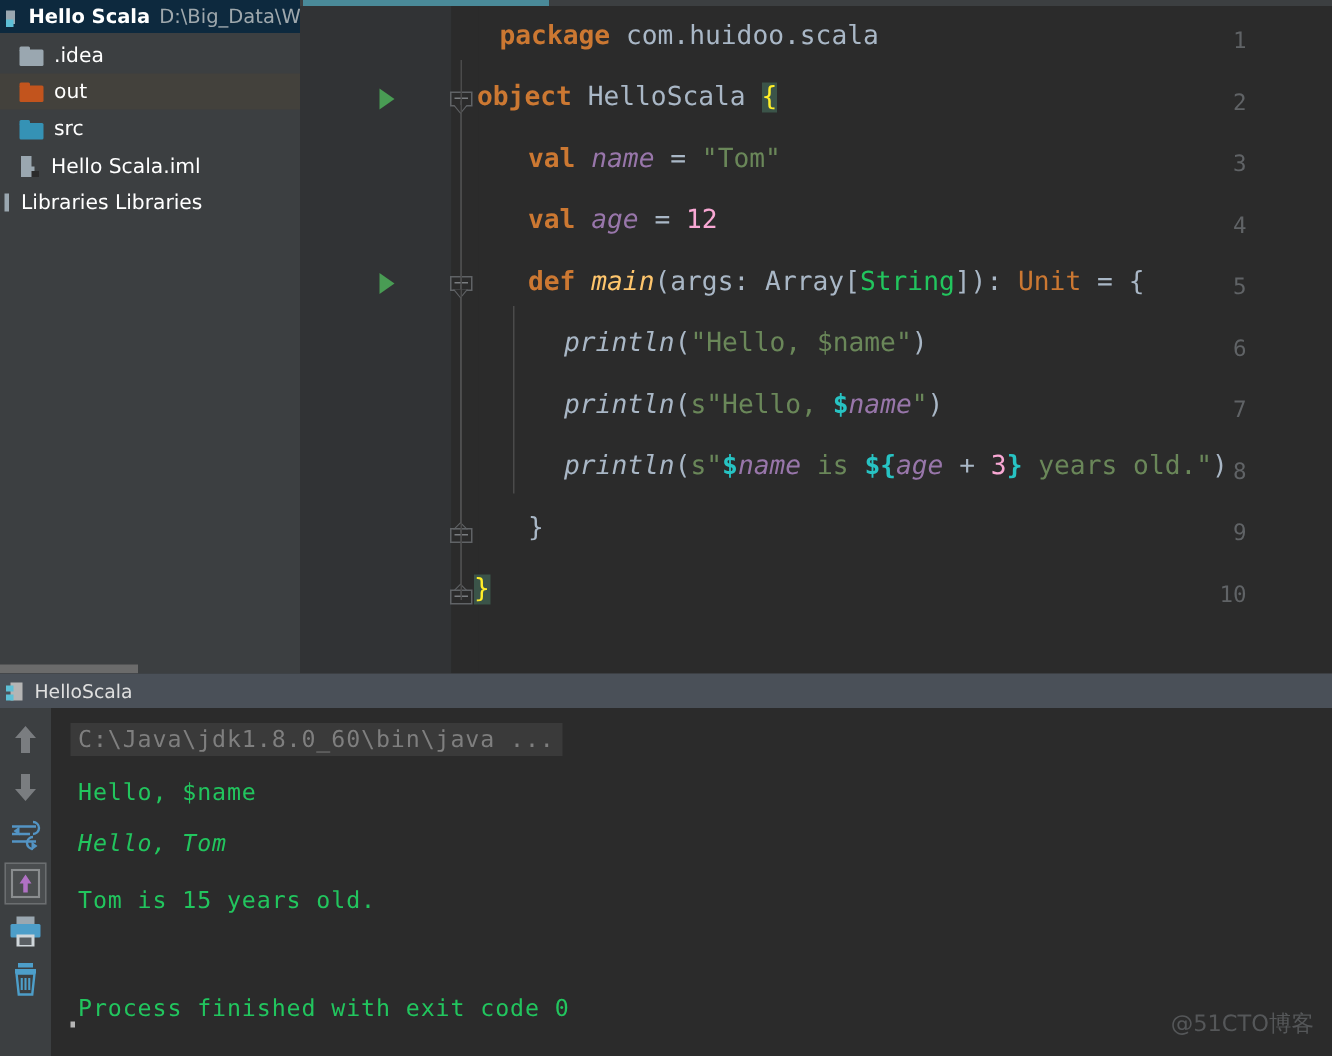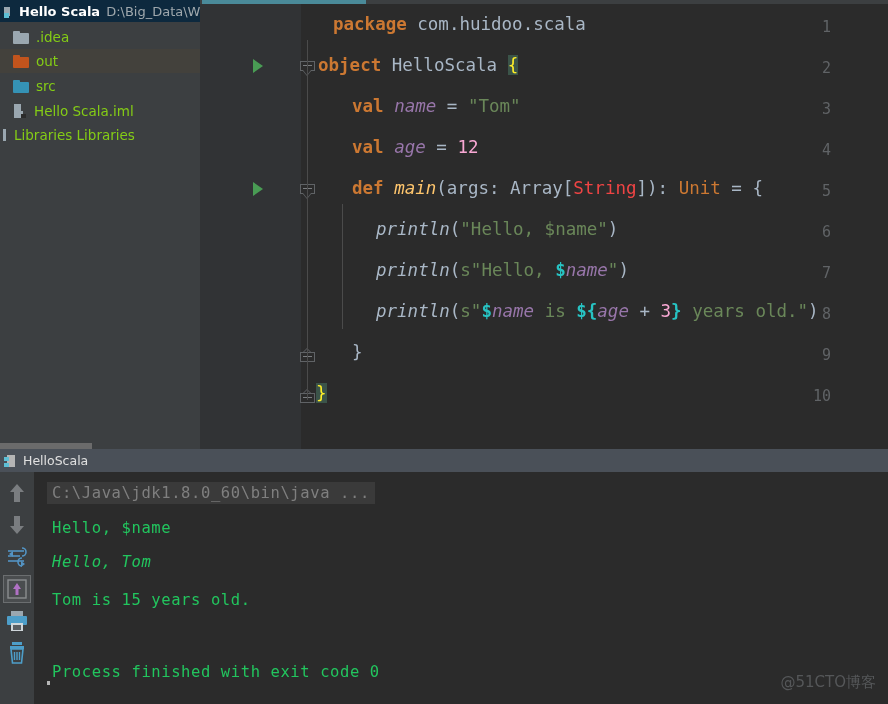--- a/index.html
+++ b/index.html
@@ -74,21 +74,21 @@
     left: 0;
     width: 200px;
     height: 24px;
     display: flex;
     align-items: center;
     box-sizing: border-box;
     white-space: nowrap;
   }
   .tree-row.selected { background: #43413c; }
   .tree-label {
-    color: #84cc16;
+    color: #ffffff;
     font-size: 13.5px;
   }
   .folder-ico {
     width: 16px; height: 13px;
     margin-left: 13px; margin-right: 7px;
     position: relative;
     flex: none;
   }
   .folder-ico .tab {
     position: absolute; left: 0; top: 0;
@@ -268,21 +268,21 @@
     white-space: pre;
     font-family: "DejaVu Sans Mono", "Liberation Mono", monospace;
     font-size: 17.5px;
     color: #a9b7c6;
   }
   .kw      { color: #cc7832; font-weight: bold; }
   .kw2     { color: #cc7832; }
   .fn      { color: #ffc66d; font-style: italic; }
   .str     { color: #6a8759; }
   .num     { color: #f9a8d4; }
-  .type    { color: #ef4444; }
+  .type    { color: #22c55e; }
   .ident   { color: #9876aa; font-style: italic; }
   .methodi { color: #a9b7c6; font-style: italic; }
   .dollar  { color: #27c3c3; font-weight: bold; }
   .braceH  { color: #ffef28; background: #3b5449; }
   .plain   { color: #a9b7c6; }
 
   .indent-guide {
     position: absolute;
     width: 1px;
     background: #4b4b4b;

